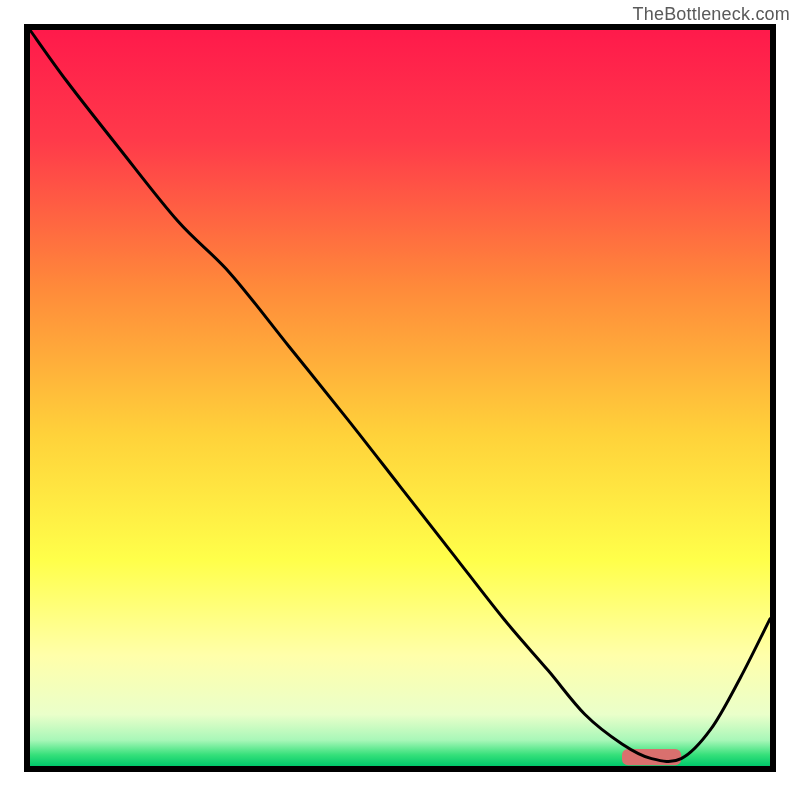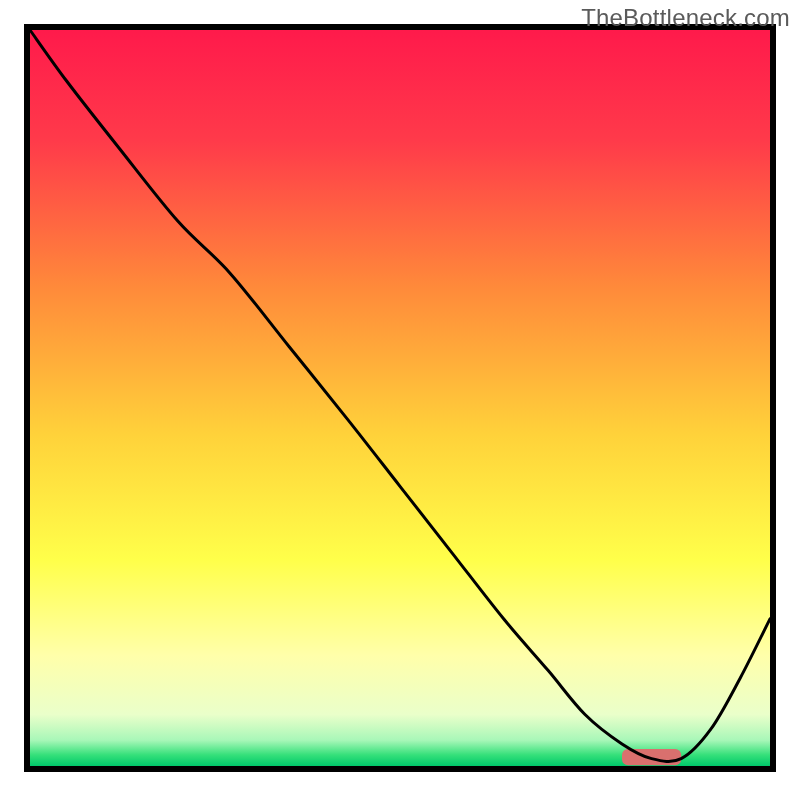--- a/index.html
+++ b/index.html
@@ -17,21 +17,21 @@
     height: 800px;
   }
   svg {
     display: block;
   }
   .watermark {
     position: absolute;
     top: 4px;
     right: 10px;
     color: #5a5a5a;
-    font-size: 24px;
+    font-size: 18px;
     font-weight: 400;
     letter-spacing: 0.2px;
     user-select: none;
   }
 </style>
 </head>
 <body>
 
 <div class="stage">
   <svg id="chart-svg" width="800" height="800" viewBox="0 0 800 800">

